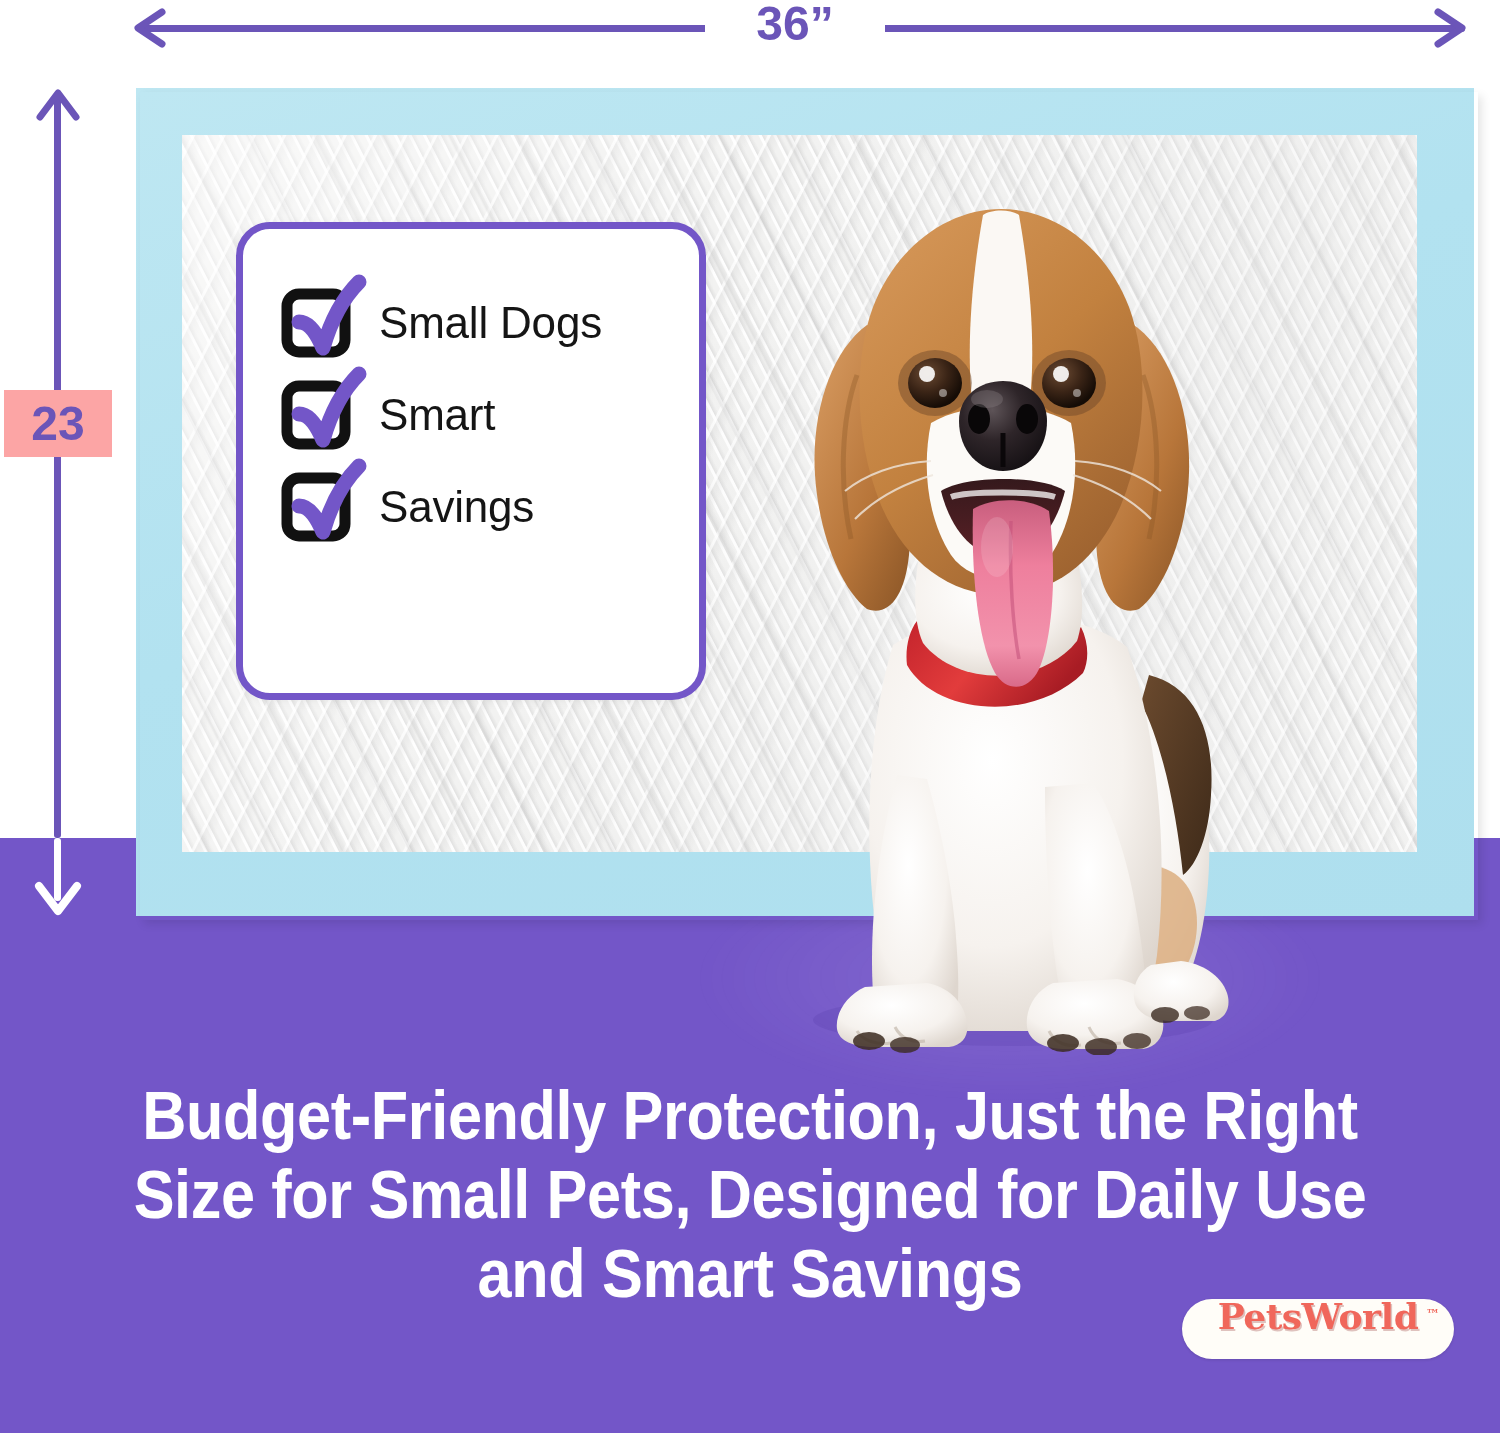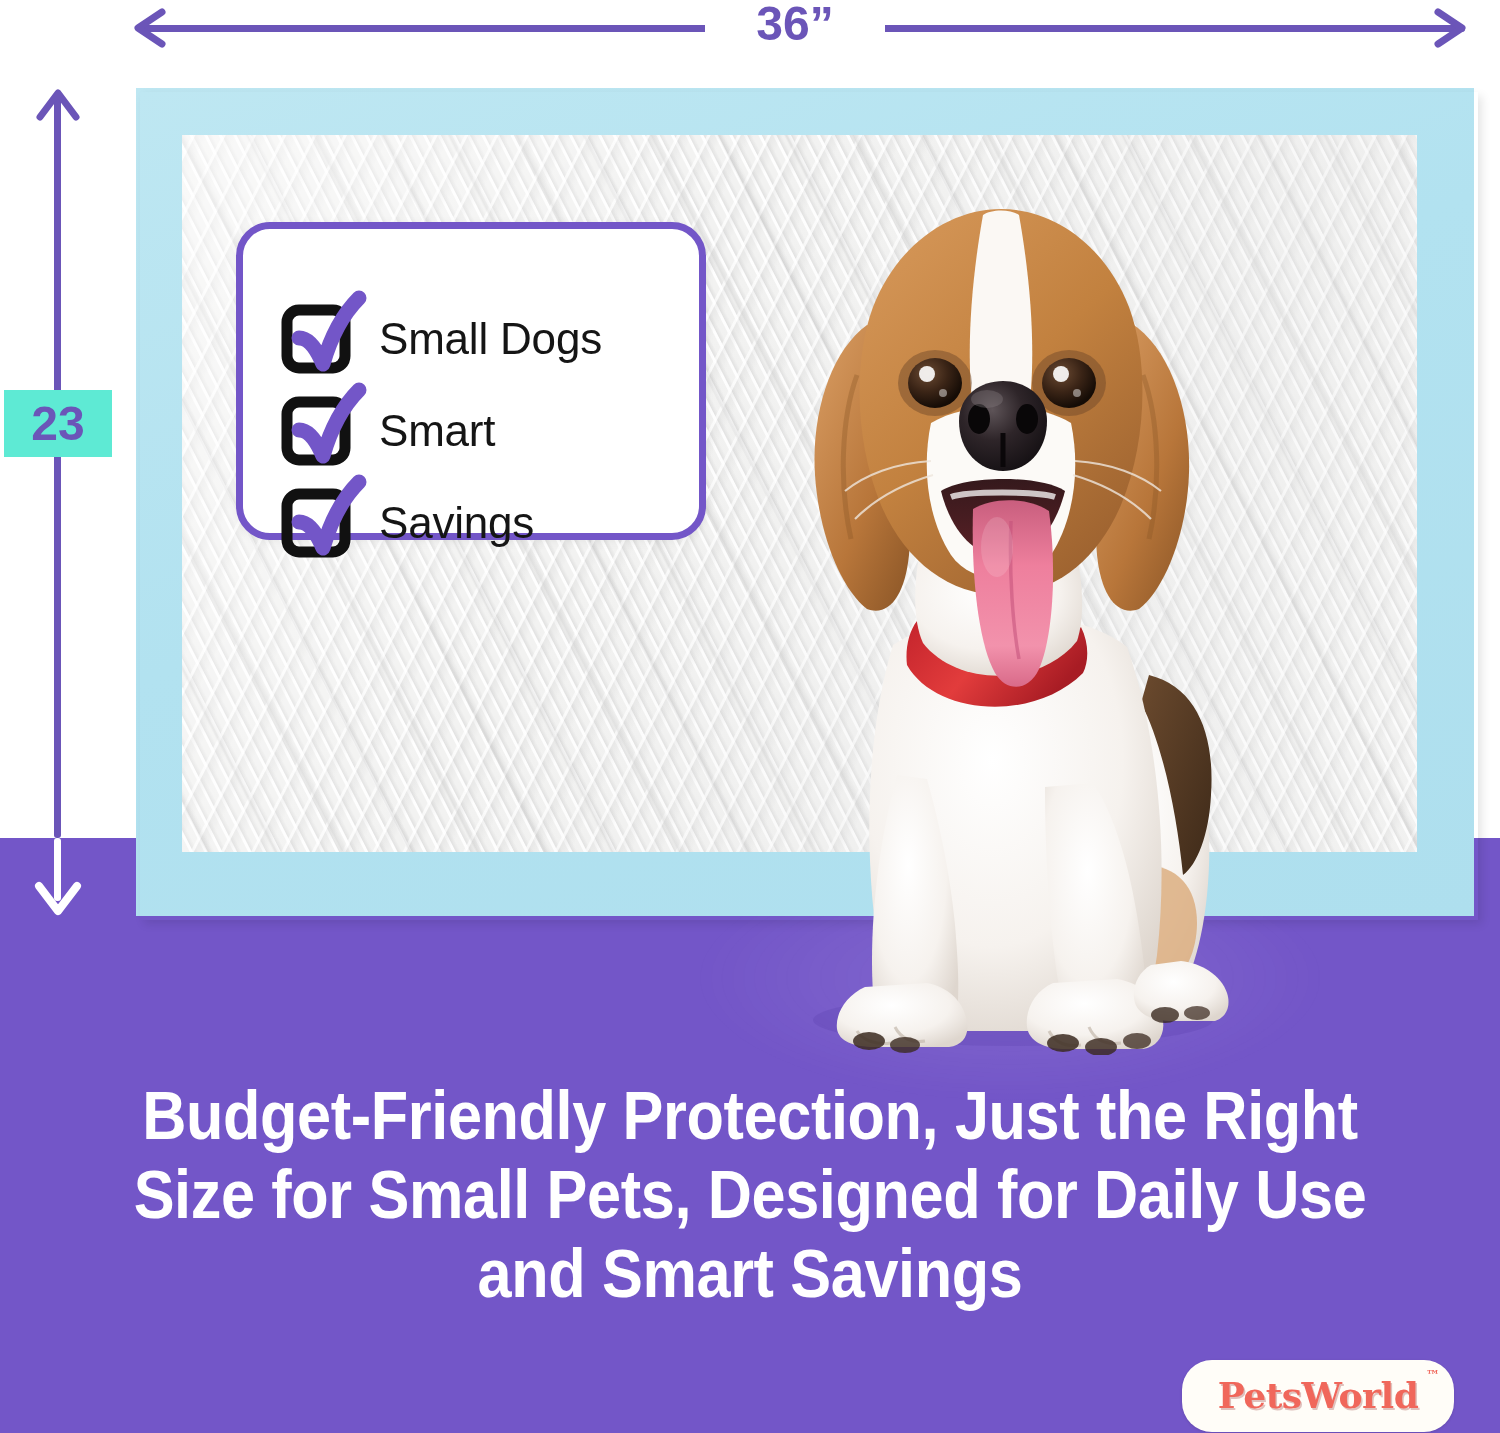--- a/index.html
+++ b/index.html
@@ -115,26 +115,26 @@
     inset: 0;
     background: linear-gradient(118deg, rgba(255,255,255,0.55) 0%, rgba(246,246,246,0) 38%, rgba(232,232,232,0.28) 72%, rgba(238,238,238,0.10) 100%);
   }
 
   
   .check-card {
     position: absolute;
     left: 236px;
     top: 222px;
     width: 470px;
-    height: 318px;
+    height: 478px;
     background: #ffffff;
     border: 7px solid #7356C8;
     border-radius: 34px;
     box-shadow: 0 2px 10px rgba(0,0,0,0.05);
-    padding: 64px 0 0 42px;
+    padding: 48px 0 0 42px;
   }
   .check-row {
     display: flex;
     align-items: center;
     height: 92px;
   }
   .cbox {
     position: relative;
     width: 62px;
     height: 62px;
@@ -214,21 +214,21 @@
 
   .dim-label-v {
     position: absolute;
     left: 4px;
     top: 390px;
     width: 108px;
     text-align: center;
     font-size: 48px;
     font-weight: 700;
     color: #6B55B8;
-    background: #5eead4;
+    background: #fca5a5;
     padding: 6px 0;
   }
 
   
   .headline {
     position: absolute;
     left: 60px;
     top: 1076px;
     width: 1380px;
     text-align: center;
@@ -238,27 +238,26 @@
     font-weight: 700;
     letter-spacing: -0.4px;
     transform: scaleX(0.90);
     transform-origin: 50% 0;
   }
 
   
   .logo {
     position: absolute;
     left: 1182px;
-    top: 1360px;
+    top: 1299px;
     width: 272px;
-    height: 72px;
+    height: 60px;
     background: #FFFDF8;
     border-radius: 30px;
     display: flex;
-    align-items: center;
     justify-content: center;
     box-shadow: 0 1px 3px rgba(0,0,0,0.12);
   }
   .logo-text {
     font-family: "DejaVu Serif", serif;
     font-weight: 700;
     font-size: 36px;
     color: #F0675B;
     letter-spacing: -0.5px;
     text-shadow: 1.5px 1.5px 0 rgba(150,60,55,0.30);

